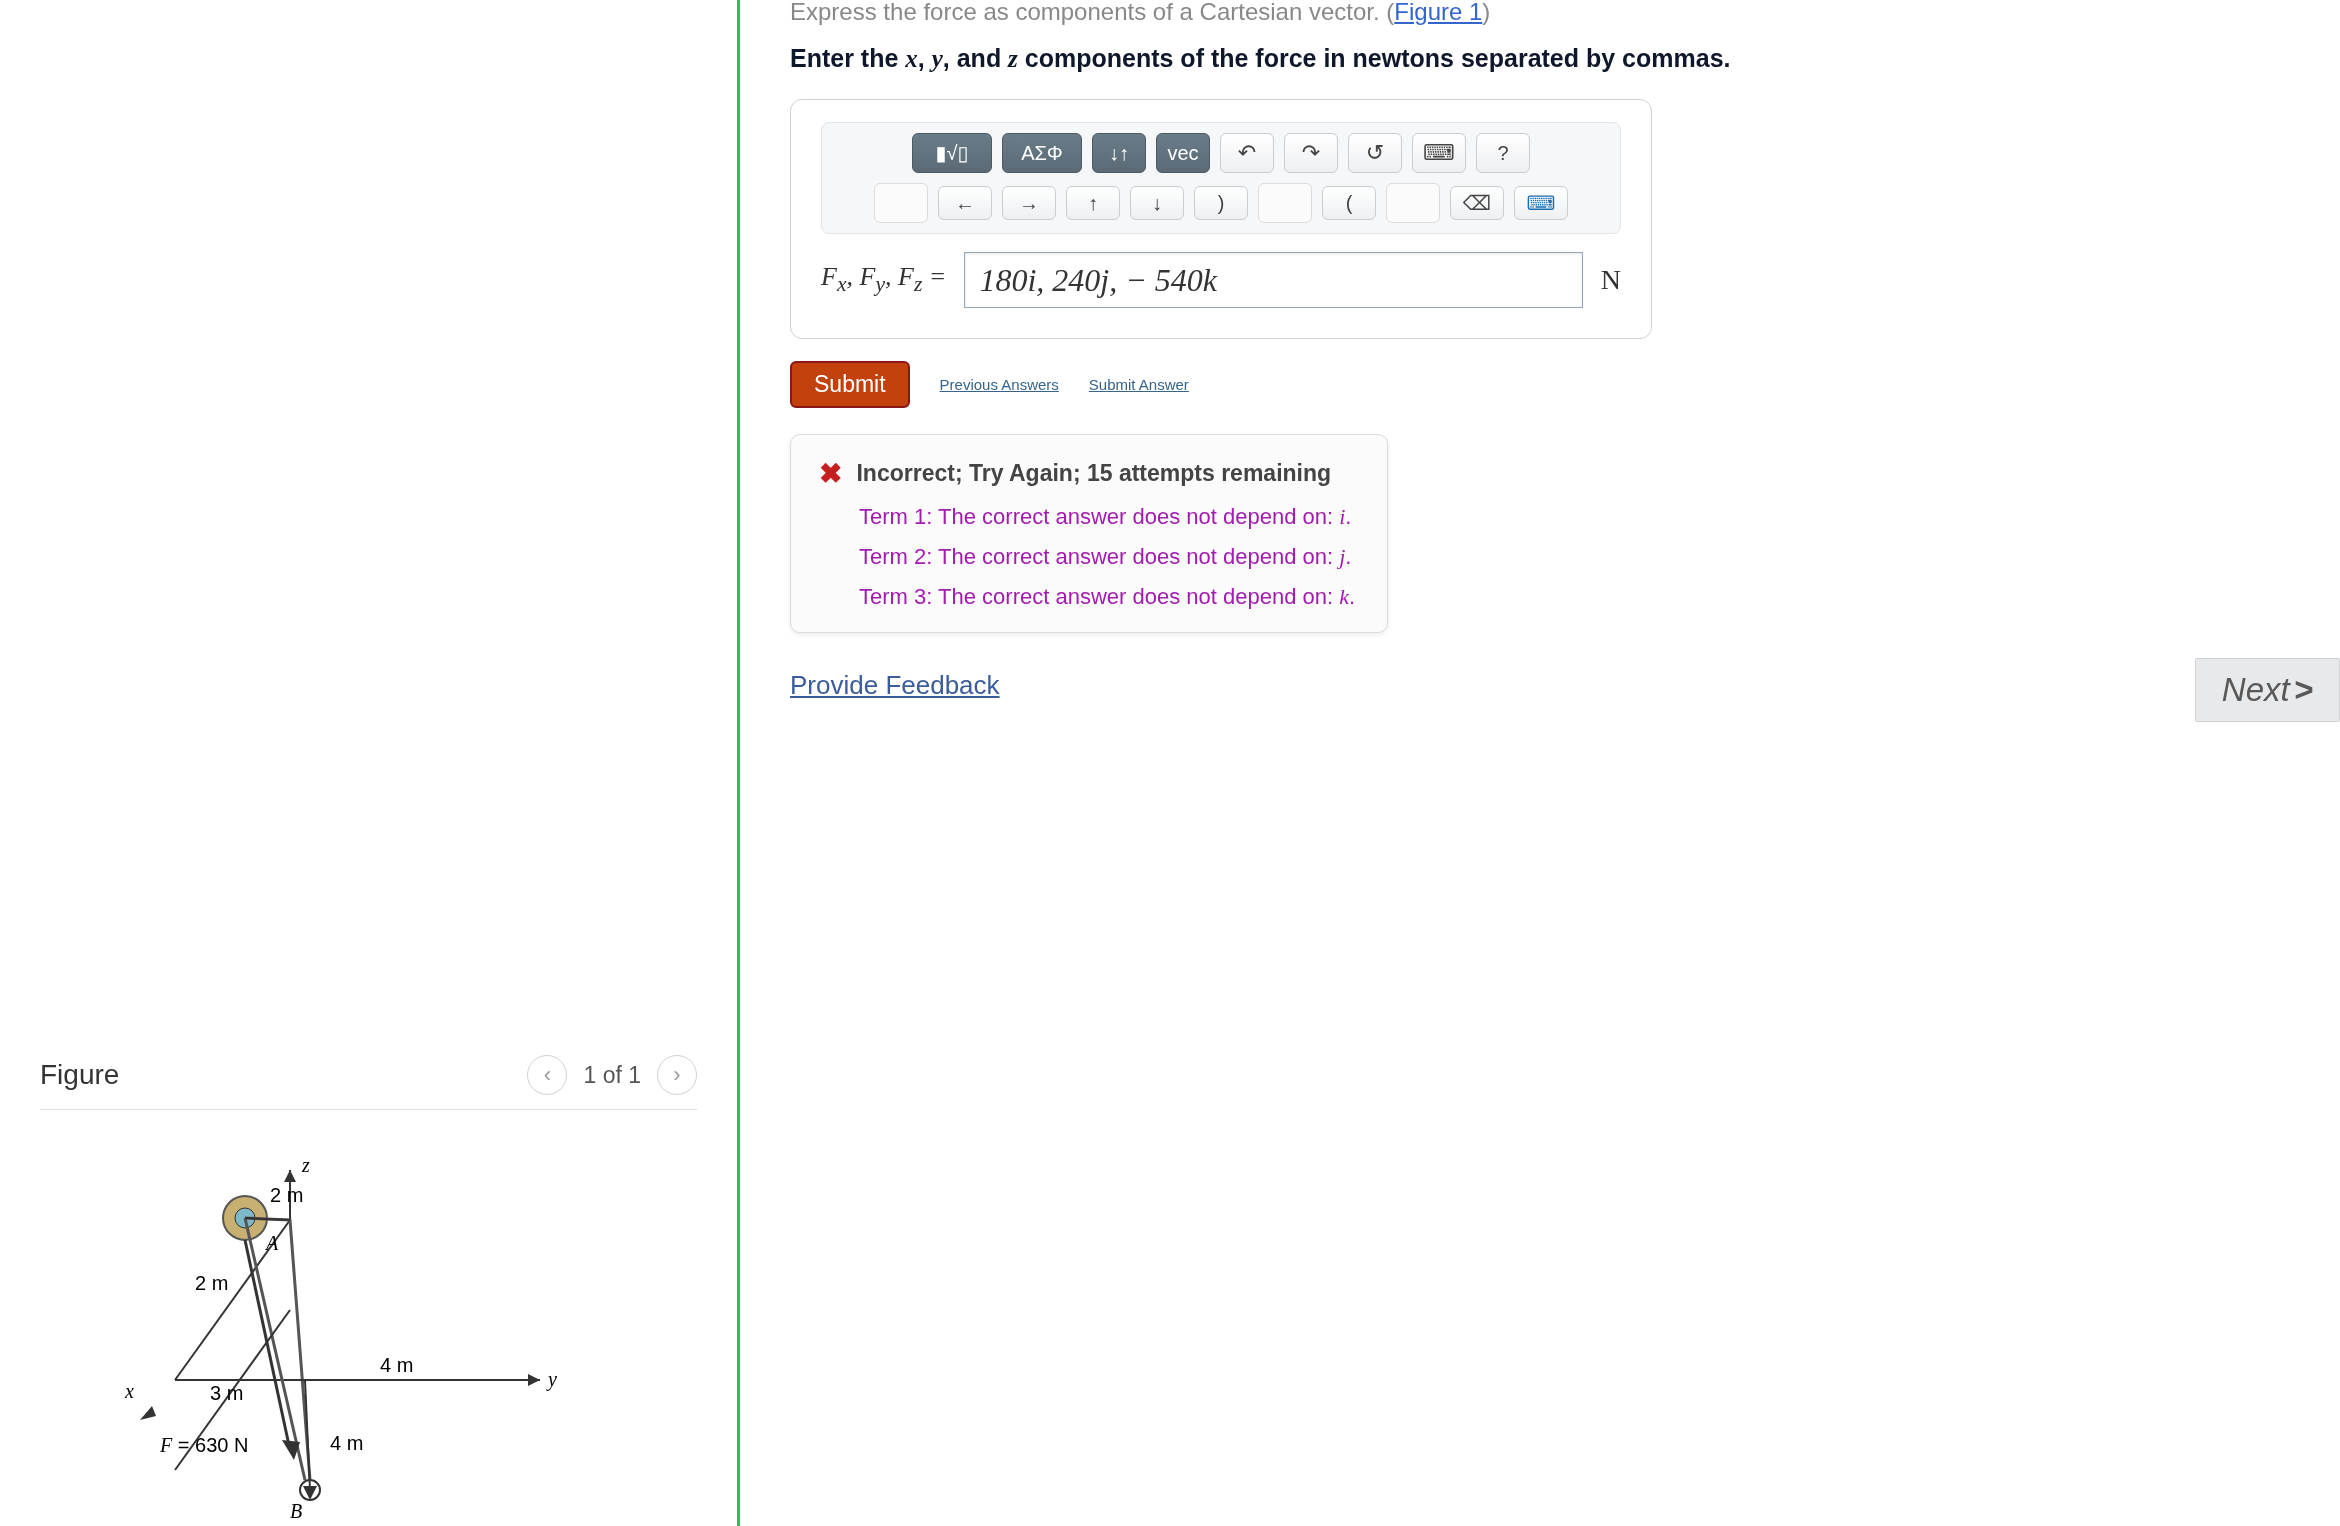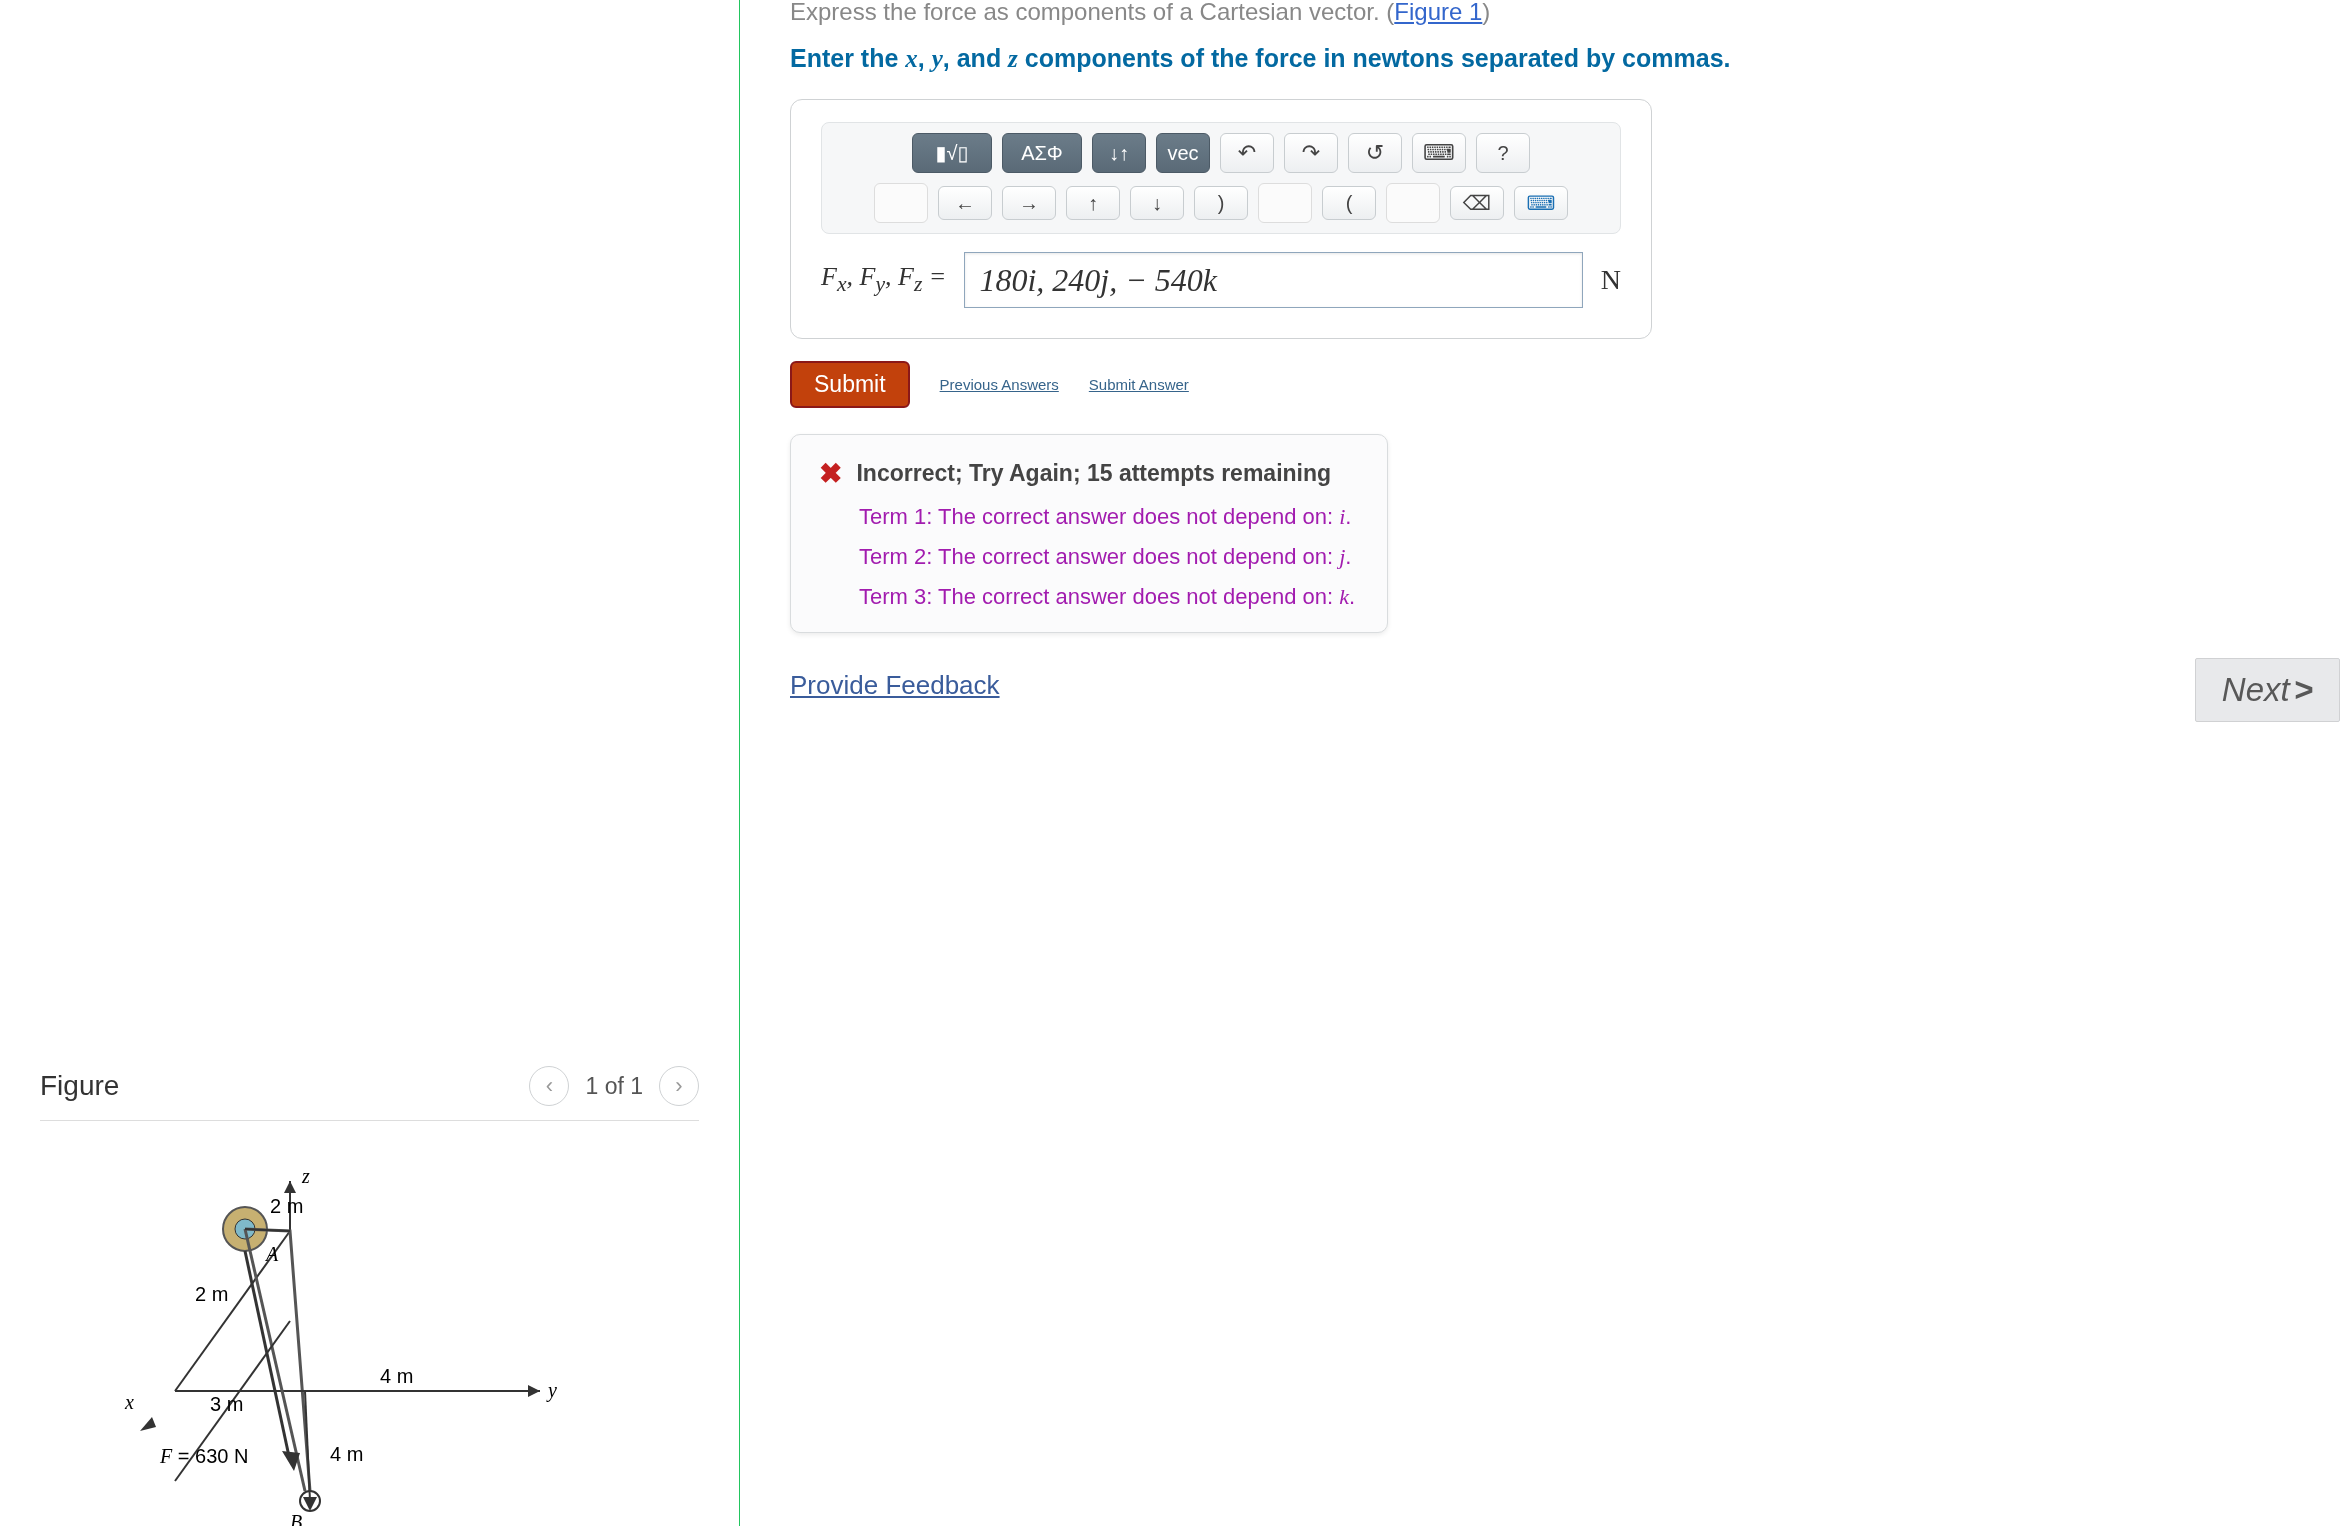--- a/index.html
+++ b/index.html
@@ -1,21 +1,21 @@
 <!DOCTYPE html>
 <html><head>
 <meta charset="utf-8">
 <style>
 html,body{margin:0;padding:0;font-family:Arial,Helvetica,sans-serif;width:2340px;height:1526px;background:#fff;color:#333;}
 .page{display:flex;height:100%;}
-.left-col{width:740px;border-right:1px solid #22c55e;padding:16px 40px;box-sizing:border-box;position:relative;}
+.left-col{width:740px;border-right:3px solid #22c55e;padding:5px 40px;box-sizing:border-box;position:relative;}
 .right-col{flex:1;padding:8px 60px 0 50px;box-sizing:border-box;position:relative;}
 .crop-text{color:#888;font-size:24px;margin-top:-10px;}
 .crop-link{color:#36c;text-decoration:underline;}
-.instr{font-size:25px;color:#0369a1;margin:18px 0 26px;}
+.instr{font-size:25px;color:#0f172a;margin:18px 0 26px;}
 .italic{font-style:italic;font-family:Georgia,serif;}
 .answer-panel{border:1px solid #cfd2d4;border-radius:12px;padding:22px 30px 30px;background:#fff;width:800px;}
 .toolbar{background:#f6f7f8;border:1px solid #e1e4e6;border-radius:8px;padding:10px 14px;margin-bottom:18px;display:flex;flex-direction:column;gap:10px;align-items:center;}
 .tb-row{display:flex;gap:10px;align-items:center;justify-content:center;}
 .key{width:52px;height:38px;border:1px solid #c8cdd0;border-radius:6px;background:linear-gradient(#fff,#edeff1);display:flex;align-items:center;justify-content:center;font-size:20px;color:#444;}
 .key.sel{background:linear-gradient(#6b7c89,#5a6a77);color:#fff;border-color:#4c5a66;}
 .key.big{width:78px;}
 .key.icon{font-size:22px;}
 .key.thin{height:32px;}
 .tb-ghost{width:52px;height:38px;border:1px solid #ddd;border-radius:6px;background:#fbfbfb;}

